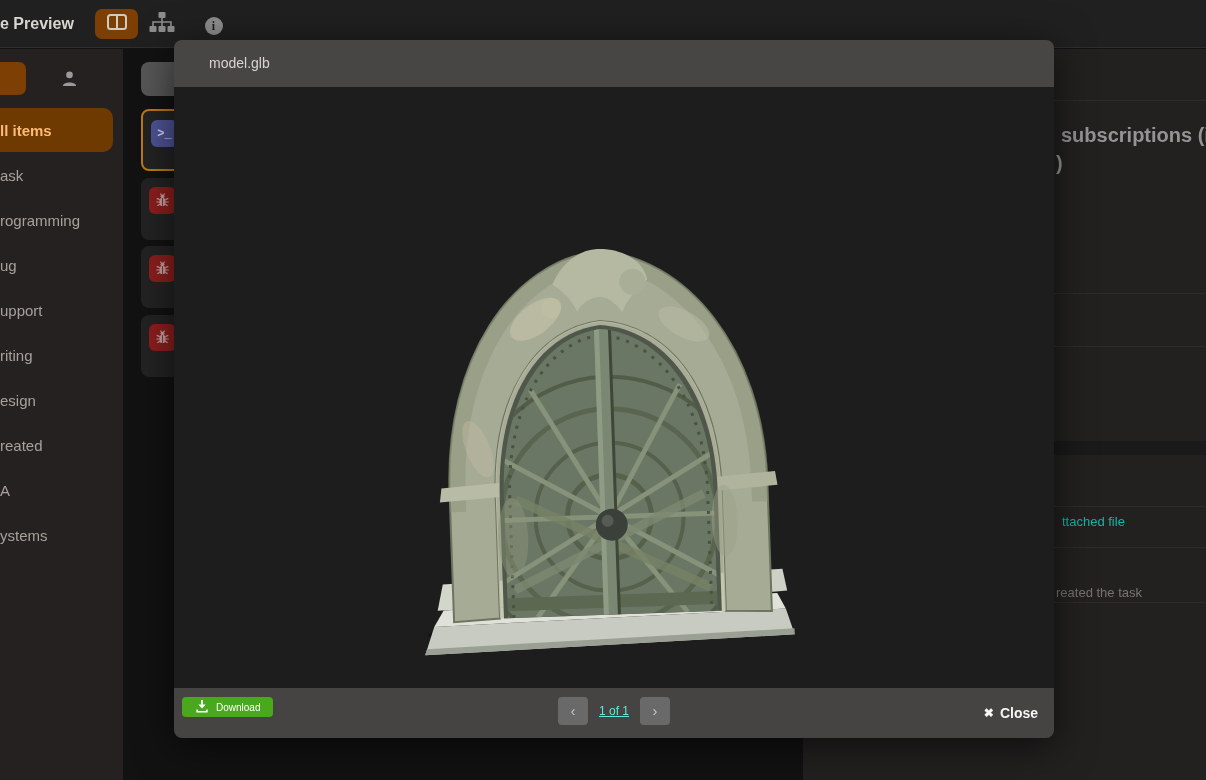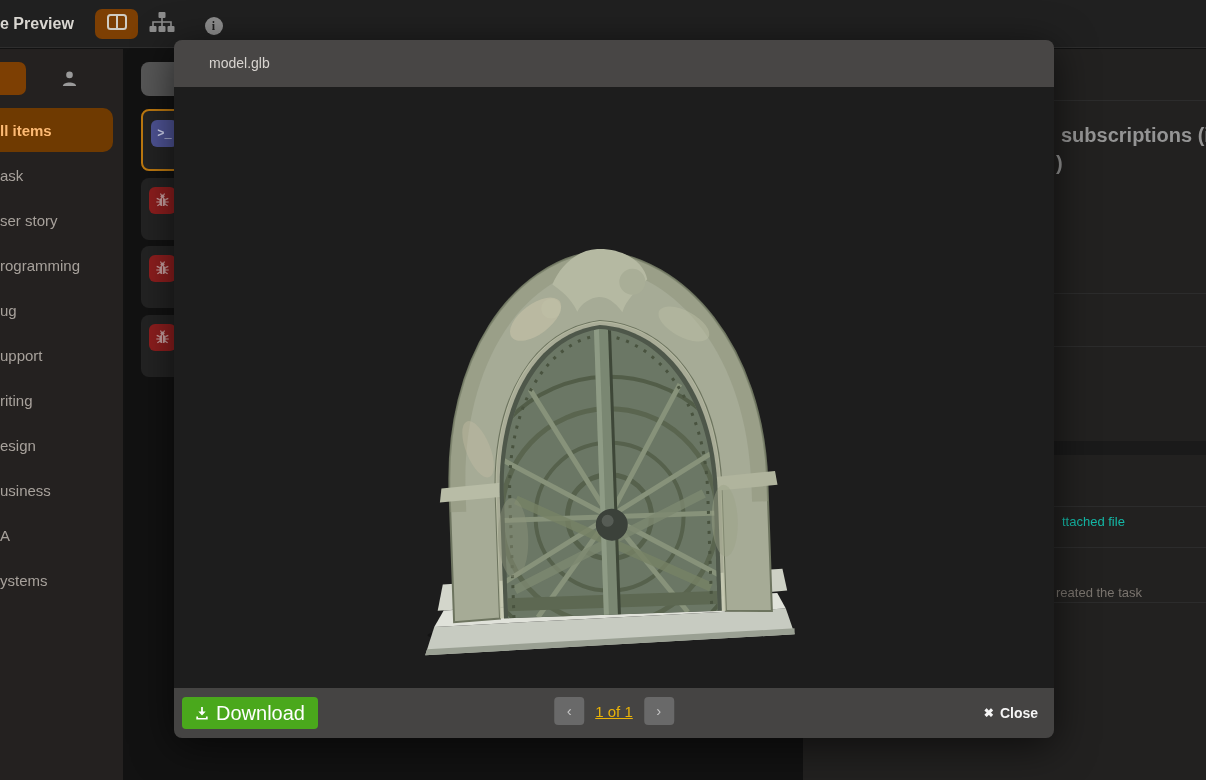--- a/index.html
+++ b/index.html
@@ -70,29 +70,29 @@
     z-index:10; border-radius:8px; box-shadow:0 8px 40px rgba(0,0,0,.6); }
   .modal-header { position:absolute; left:0; top:0; width:880px; height:47px;
     background:#484645; border-radius:8px 8px 0 0; }
   .modal-header .mtitle { position:absolute; left:35px; top:0; height:47px;
     line-height:47px; font-size:14px; color:#d8d4d0; }
   .modal-body { position:absolute; left:0; top:47px; width:880px; height:601px;
     background:#1d1d1d; overflow:hidden; }
   .model-svg { position:absolute; left:216px; top:108px; }
   .modal-footer { position:absolute; left:0; top:648px; width:880px; height:50px;
     background:#454443; border-radius:0 0 8px 8px; }
-  .dl-btn { position:absolute; left:8px; top:9px; height:32px; padding:0 13px;
-    background:#4aa81c; border:none; border-radius:4px; color:#fff; font-size:20px;
+  .dl-btn { position:absolute; left:8px; top:9px; height:20px; padding:0 13px;
+    background:#4aa81c; border:none; border-radius:4px; color:#fff; font-size:10px;
     font-family:"Liberation Sans", sans-serif; display:flex; align-items:center; gap:7px; cursor:pointer; }
   .pager { position:absolute; left:50%; top:9px; transform:translateX(-50%);
     display:flex; align-items:center; gap:11px; }
   .pg-btn { width:30px; height:28px; background:#696969; border:none; border-radius:4px;
     color:#c6c6c6; font-size:15px; line-height:26px; cursor:pointer;
     font-family:"Liberation Sans", sans-serif; }
-  .pg-label { color:#eab308; font-size:15px;text-decoration:underline; }
+  .pg-label { color:#5eead4; font-size:12px;text-decoration:underline; }
   .close-btn { position:absolute; right:16px; top:0; height:50px; display:flex;
     align-items:center; gap:6px; color:#f5f5f5; font-size:14px; font-weight:600; cursor:pointer;
     background:none; border:none; font-family:"Liberation Sans", sans-serif; }
   .close-x { font-size:12px; }
 </style>
 </head>
 <body>
 
 <div class="screen">
 
@@ -133,39 +133,36 @@
       </span>
     </div>
     <div class="sb-items">
       <div class="sb-item active">
           <span>ll items</span>
         </div>
       <div class="sb-item">
           <span>ask</span>
         </div>
       <div class="sb-item">
-          <span>ser story</span>
-        </div>
-      <div class="sb-item">
           <span>rogramming</span>
         </div>
       <div class="sb-item">
           <span>ug</span>
         </div>
       <div class="sb-item">
           <span>upport</span>
         </div>
       <div class="sb-item">
           <span>riting</span>
         </div>
       <div class="sb-item">
           <span>esign</span>
         </div>
       <div class="sb-item">
-          <span>usiness</span>
+          <span>reated</span>
         </div>
       <div class="sb-item">
           <span>A</span>
         </div>
       <div class="sb-item">
           <span>ystems</span>
         </div>
     </div>
   </div>
 

